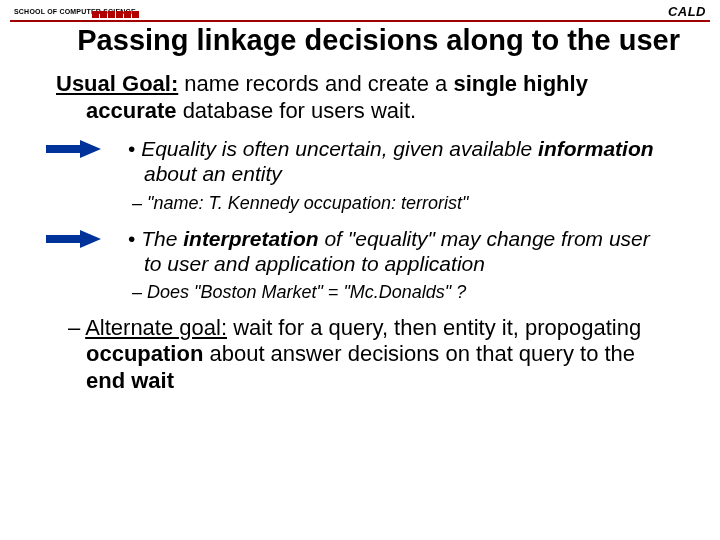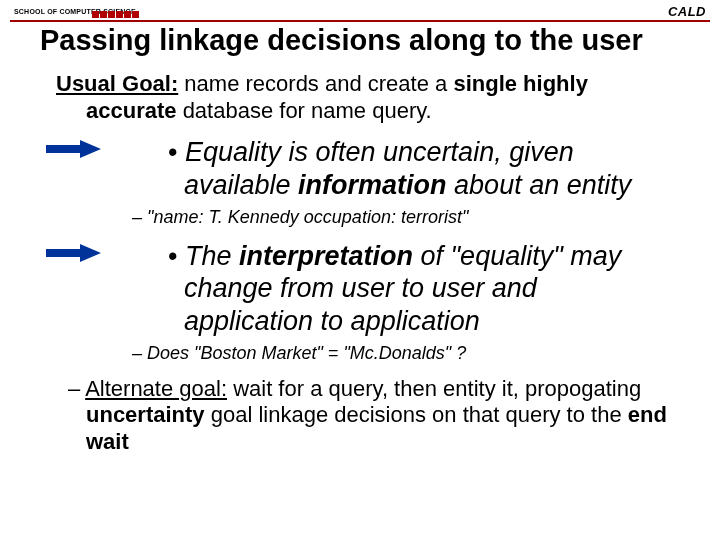--- a/index.html
+++ b/index.html
@@ -4,30 +4,30 @@
 <style>
   * { margin: 0; padding: 0; box-sizing: border-box; }
   html, body { width: 720px; height: 540px; background: #fff; font-family: Arial, Helvetica, sans-serif; color: #000; }
   .slide { position: relative; width: 720px; height: 540px; padding: 0; }
   .header { position: relative; height: 20px; }
   .header .left-label { position: absolute; left: 14px; top: 8px; font-size: 7px; letter-spacing: 0.2px; font-weight: bold; }
   .header .cm-logo { position: absolute; left: 92px; top: 4px; width: 54px; height: 8px; }
   .header .cm-logo .block { background:#b00000; display:inline-block; width:7px; height:7px; margin-right:1px; }
   .header .right-label { position: absolute; right: 14px; top: 4px; font-size: 13px; font-weight: bold; font-style: italic; letter-spacing:0.5px;}
   .rule { position:absolute; left:10px; right:10px; top:20px; height:2px; background:#a00000; }
-  .title { text-align: left; font-size: 29px; font-weight: bold; margin-top: 4px; padding: 0 40px; line-height: 1.15; }
+  .title { text-align: right; font-size: 29px; font-weight: bold; margin-top: 4px; padding: 0 40px; line-height: 1.15; }
   .body { padding: 14px 48px 0 56px; }
   .para { font-size: 22px; line-height: 1.2; }
   .para .u { text-decoration: underline; font-weight: bold; }
   .para .b { font-weight: bold; }
   .indent-para { padding-left: 30px; text-indent: -30px; }
   .bullet-block { position: relative; margin-top: 12px; padding-left: 72px; }
   .arrow { position:absolute; left:-10px; top:3px; }
   .arrow-svg { width:56px; height:20px; }
-  .bullet-text { font-size: 27px; font-style: italic; line-height:1.2; text-indent:-16px; padding-left:16px;margin-left:40px; }
+  .bullet-text { font-size: 21px; font-style: italic; line-height:1.2; text-indent:-16px; padding-left:16px; }
   .bullet-text .dot { font-style: normal; }
   .bullet-text .b { font-weight: bold; }
   .sub { margin-top: 6px; padding-left: 94px; font-size: 18px; font-style: italic; text-indent:-18px; }
   .alt { margin-top: 12px; padding-left: 30px; font-size: 22px; line-height:1.2; text-indent:-18px; }
   .alt .u { text-decoration: underline; }
   .alt .b { font-weight: bold; }
 </style>
 </head>
 <body>
 
@@ -40,21 +40,21 @@
     </div>
     <div class="right-label">CALD</div>
     <div class="rule"></div>
   </div>
 
   <div class="title">Passing linkage decisions along to the user</div>
 
   <div class="body">
 
     <p class="para indent-para">
-      <span class="u">Usual Goal:</span><span> name records and create a </span><span class="b">single highly accurate</span><span> database for name query.</span>
+      <span class="u">Usual Goal:</span><span> name records and create a </span><span class="b">single highly accurate</span><span> database for users wait.</span>
     </p>
 
     <div class="bullet-block">
       <div class="arrow">
         <svg class="arrow-svg" viewBox="0 0 56 20">
             <polygon points="0,6 34,6 34,1 55,10 34,19 34,14 0,14" fill="#003399"></polygon>
           </svg>
       </div>
       <p class="bullet-text">
         <span class="dot">• </span><span>Equality is often uncertain, given available </span><span class="b">information</span><span> about an entity</span>
@@ -68,17 +68,17 @@
             <polygon points="0,6 34,6 34,1 55,10 34,19 34,14 0,14" fill="#003399"></polygon>
           </svg>
       </div>
       <p class="bullet-text">
         <span class="dot">• </span><span>The </span><span class="b">interpretation</span><span> of "equality" may change from user to user and application to application</span>
       </p>
     </div>
     <p class="sub">– Does "Boston Market" = "Mc.Donalds" ?</p>
 
     <p class="alt">
-      <span>– </span><span class="u">Alternate goal:</span><span> wait for a query, then entity it, propogating </span><span class="b">uncertainty</span><span> goal linkage decisions on that query to the </span><span class="b">end wait</span>
+      <span>– </span><span class="u">Alternate goal:</span><span> wait for a query, then entity it, propogating </span><span class="b">occupation</span><span> about answer decisions on that query to the </span><span class="b">end wait</span>
     </p>
 
   </div>
 </div>
 
 </body></html>

